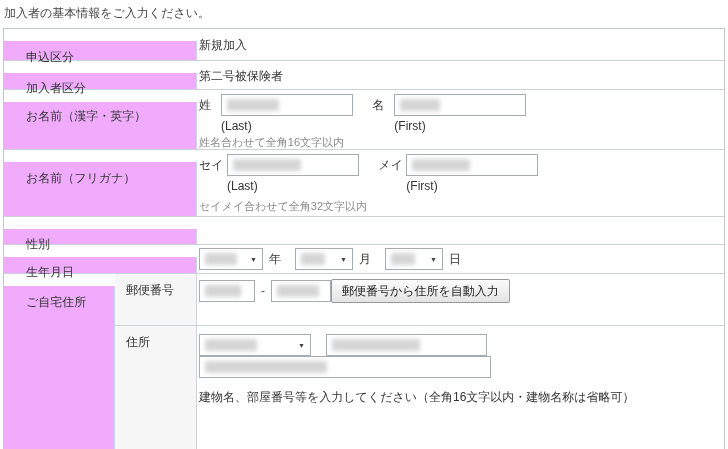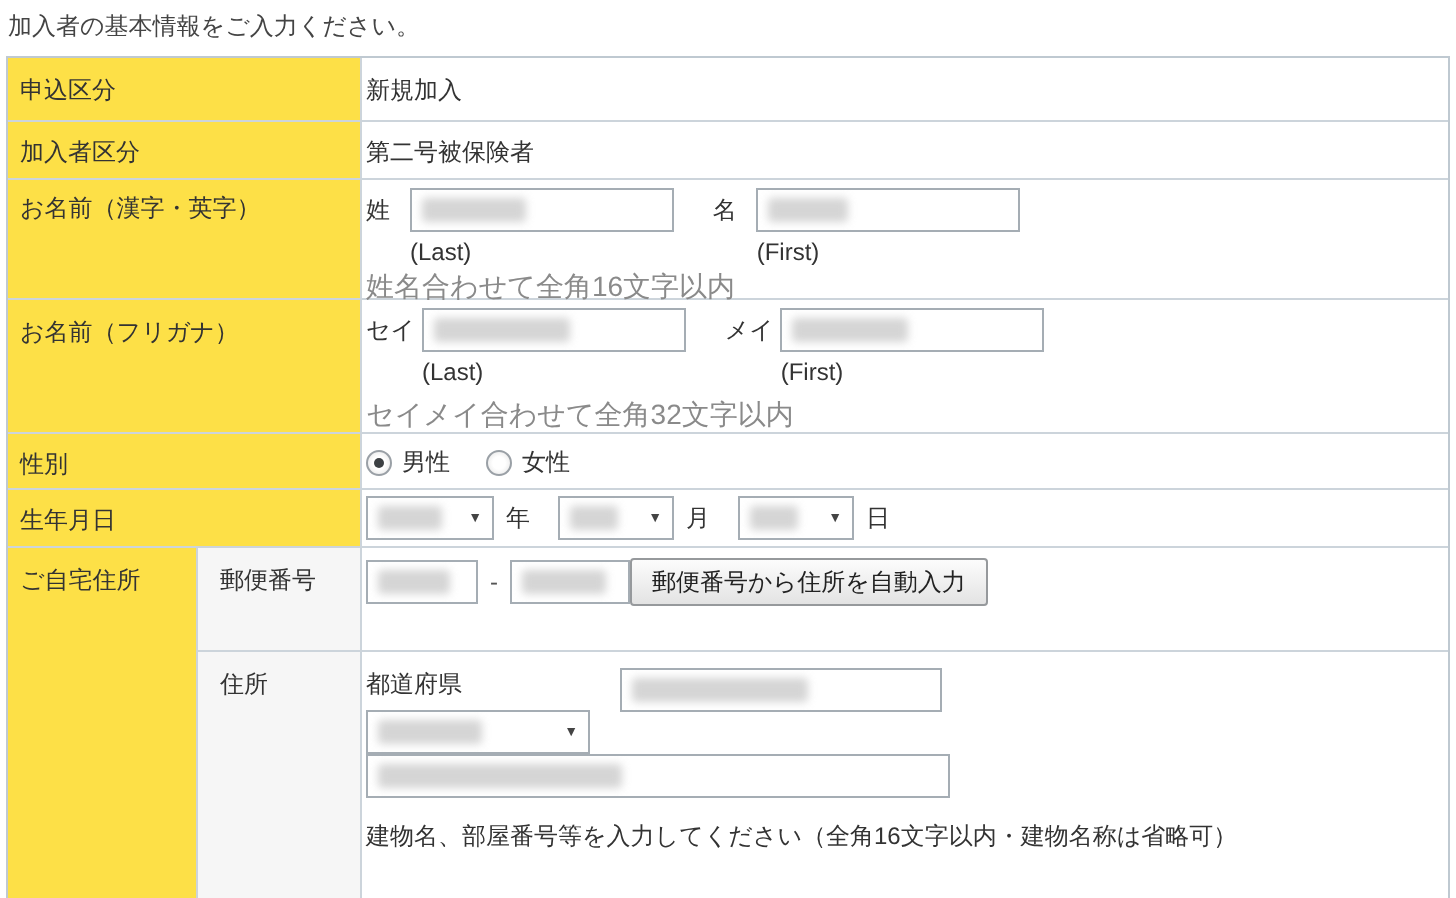--- a/index.html
+++ b/index.html
@@ -10,22 +10,22 @@
   }
   .page-title{padding:5px 0 6px 4px;color:#444;}
   .tbl{
     margin-left:3px;width:722px;height:421px;
     border:1px solid #bfc9d1;border-bottom:none;
     display:flex;flex-direction:column;overflow:hidden;box-sizing:border-box;
   }
   .row{display:flex;border-bottom:1px solid #ccd4db;flex-shrink:0;}
   .row:last-child{border-bottom:none;flex:1;}
   .lbl{
-    width:170px;flex-shrink:0;background:#fde047;
-    padding:8px 0 0 6px;border-right:1px solid #ccd4db;
+    width:170px;flex-shrink:0;background:#f0abfc;
+    padding:8px 0 0 22px;border-right:1px solid #ccd4db;margin-top:12px;
   }
   .lbl.main{width:88px;}
   .sublbl{
     width:70px;flex-shrink:0;background:#f6f6f6;
     padding:8px 0 0 11px;border-right:1px solid #ccd4db;
   }
   .cnt{flex:1;background:#fff;padding:8px 0 0 2px;}
   .cnt.tight{padding-top:4px;}
   .sub-rows{flex:1;display:flex;flex-direction:column;}
   .sub-row{display:flex;border-bottom:1px solid #ccd4db;}
@@ -48,21 +48,21 @@
     border:1px solid #a5adb4;
   }
   .sel .arrow{font-size:7px;color:#444;margin-right:5px;line-height:1;}
 
   .btn{
     display:inline-block;vertical-align:middle;height:24px;line-height:22px;
     padding:0 10px;border:1px solid #96999c;border-radius:2px;
     background:linear-gradient(#fcfcfc,#e3e3e3);font-size:12px;color:#222;
     box-sizing:border-box;cursor:default;
   }
-  .note{color:#8a8a8a;font-size:14px;margin-top:6px;}
+  .note{color:#8a8a8a;font-size:11px;margin-top:6px;}
   .note a{color:#1a66c9;font-weight:bold;text-decoration:underline;cursor:pointer;}
 
   
   .pair{display:inline-block;vertical-align:top;}
   .pair + .pair{margin-left:16px;}
   .pair-top{display:flex;align-items:center;}
   .flabel{display:inline-block;flex-shrink:0;}
   .fl-22{width:22px;}
   .fl-28{width:28px;}
   .caption{margin-top:3px;color:#333;}
@@ -151,23 +151,20 @@
             </span>
         </div>
         <div class="caption cap-28">(First)</div>
       </div>
       <div class="note" style="margin-top:6px">セイメイ合わせて全角32文字以内</div>
     </div>
   </div>
 
   <div class="row" style="height:27px">
     <div class="lbl" style="padding-top:7px">性別</div>
-    <div class="cnt radio-group" style="padding-top:6px">
-      <span class="radio checked"></span><span class="radio-label">男性</span><span class="radio g2"></span><span class="radio-label">女性</span>
-    </div>
   </div>
 
   <div class="row" style="height:28px">
     <div class="lbl" style="padding-top:7px">生年月日</div>
     <div class="cnt" style="padding-top:3px">
       <span class="sel" style="width:62px">
           <i class="blur-blob" style="width:32px"></i>
           <span class="arrow">▼</span>
         </span><span class="suffix">年</span><span class="sel" style="width:56px">
           <i class="blur-blob" style="width:24px"></i>
@@ -190,21 +187,20 @@
             <span class="tb" style="width:54px"><i class="blur-blob" style="width:36px"></i></span><span class="sep">-</span><span class="tb" style="width:58px"><i class="blur-blob" style="width:42px"></i></span><span class="btn" style="">郵便番号から住所を自動入力</span>
           </div>
         </div>
       </div>
 
       <div class="sub-row">
         <div class="sublbl">住所</div>
         <div class="cnt">
           <div class="addr-line1">
             <div class="col-pref">
-              <div class="field-label">都道府県</div>
               <span class="sel" style="width:110px">
                   <i class="blur-blob" style="width:52px"></i>
                   <span class="arrow">▼</span>
                 </span>
             </div>
             <div class="col-city">
               <span class="tb" style="width:159px"><i class="blur-blob" style="width:88px"></i></span>
             </div>
           </div>
           <span class="tb" style="width:290px"><i class="blur-blob" style="width:122px"></i></span>

